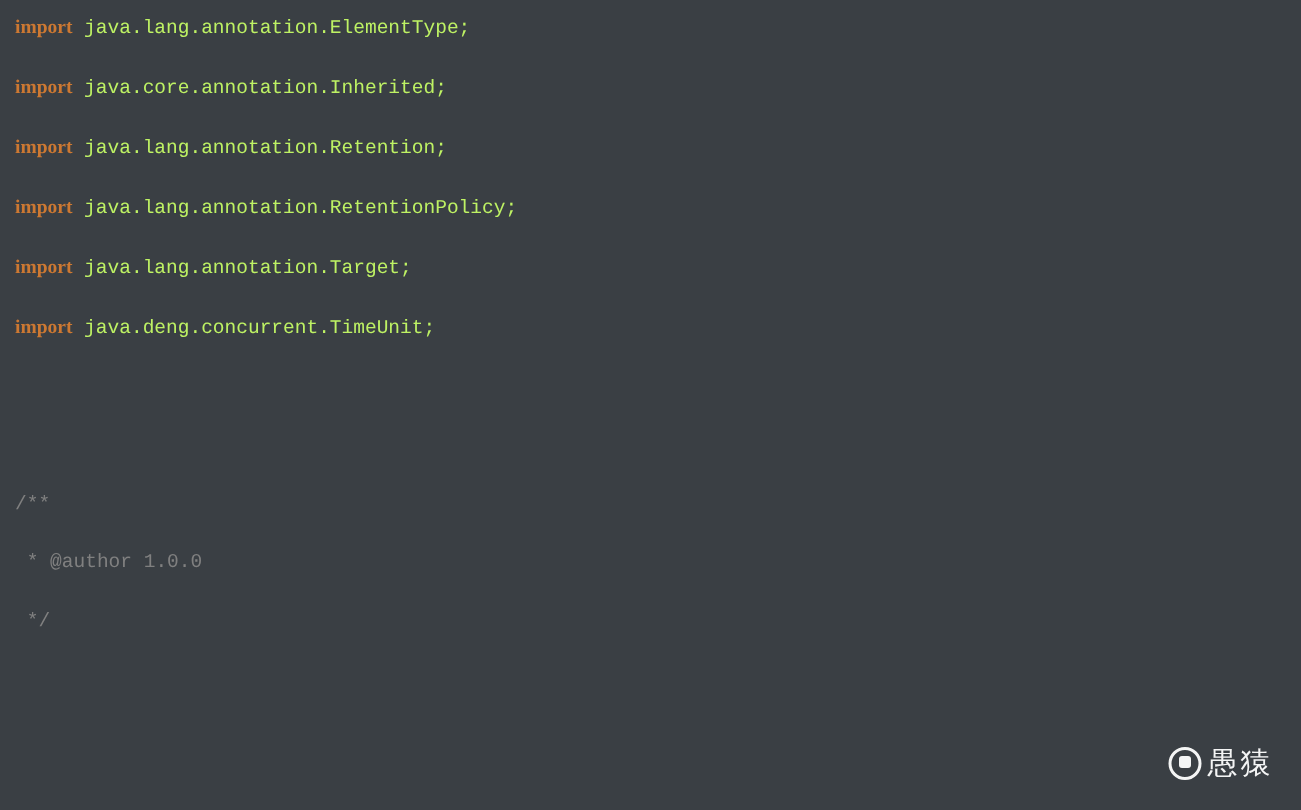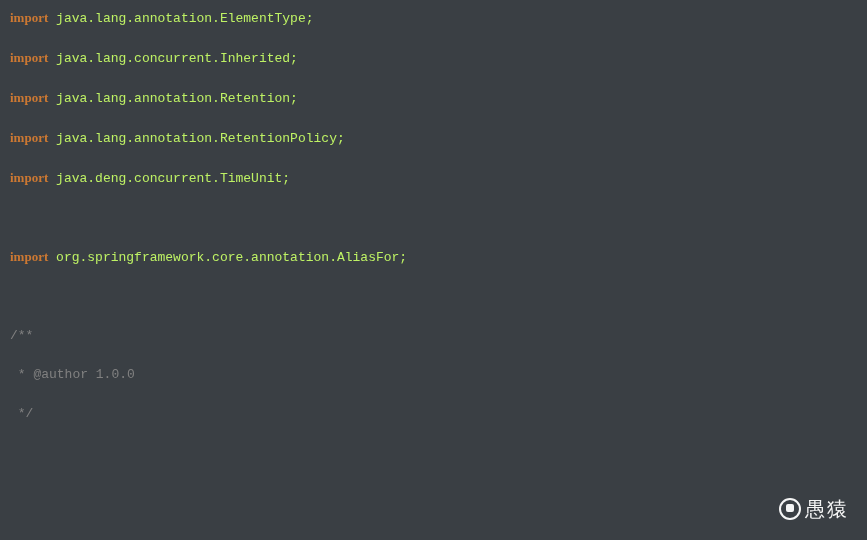--- a/index.html
+++ b/index.html
@@ -50,26 +50,26 @@
     width: 8px; height: 8px;
     background: #fff;
     top: 4px; left: 5px;
     border-radius: 2px;
   }
 </style>
 </head>
 <body>
 
 <div class="code-area" id="code-root"><span class="line"><span class="kw">import</span><span class="plain"> java.lang.annotation.ElementType;</span></span>
-<span class="line"><span class="kw">import</span><span class="plain"> java.lang.concurrent.Inherited;</span></span>
+<span class="line"><span class="kw">import</span><span class="plain"> java.core.annotation.Inherited;</span></span>
 <span class="line"><span class="kw">import</span><span class="plain"> java.lang.annotation.Retention;</span></span>
 <span class="line"><span class="kw">import</span><span class="plain"> java.lang.annotation.RetentionPolicy;</span></span>
+<span class="line"><span class="kw">import</span><span class="plain"> java.lang.annotation.Target;</span></span>
 <span class="line"><span class="kw">import</span><span class="plain"> java.deng.concurrent.TimeUnit;</span></span>
 <span class="line"><span class="plain"> </span></span>
-<span class="line"><span class="kw">import</span><span class="plain"> org.springframework.core.annotation.AliasFor;</span></span>
 <span class="line"><span class="plain"> </span></span>
 <span class="line"><span class="comment">/**</span></span>
 <span class="line"><span class="comment"> * @author 1.0.0</span></span>
 <span class="line"><span class="comment"> */</span></span>
 
 
 
 
 
 

